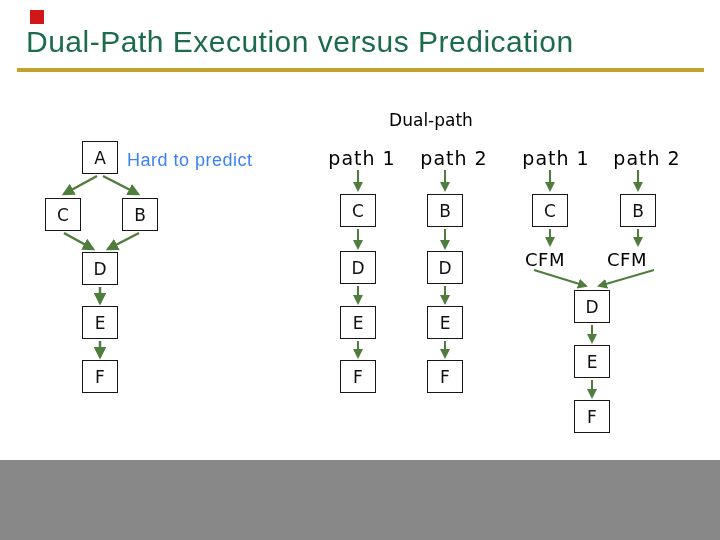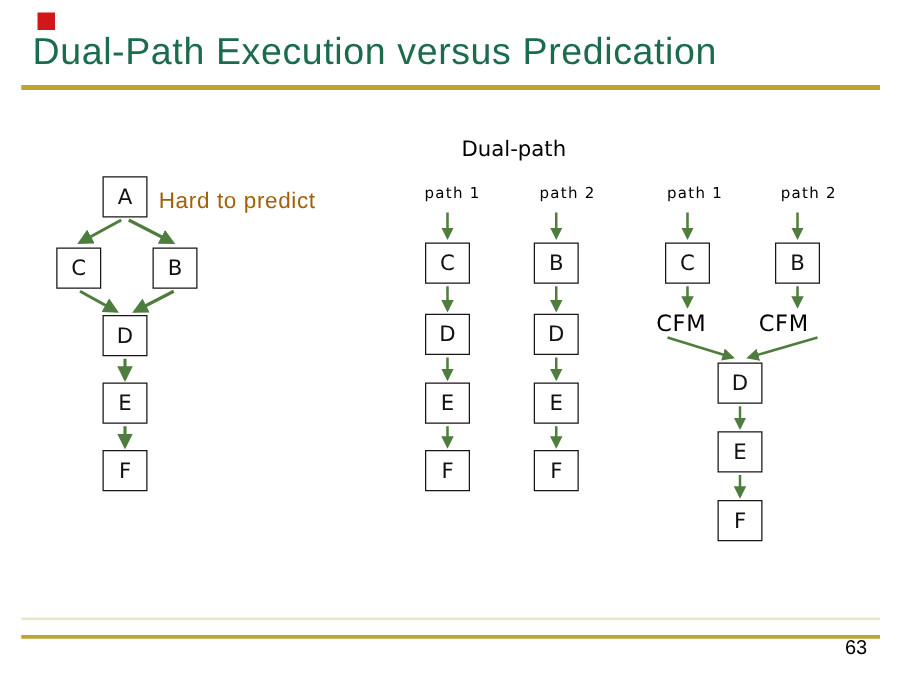--- a/index.html
+++ b/index.html
@@ -1,47 +1,47 @@
 <!DOCTYPE html>
 <html><head>
 <meta charset="utf-8">
 <style>
   html,body{margin:0;padding:0;background:#888;}
   .slide{
-    position:relative;width:720px;height:540px;background:#ffffff;
+    position:relative;width:720px;height:460px;background:#ffffff;
     overflow:hidden;font-family:"Liberation Sans",sans-serif;
   }
   .red-square{position:absolute;left:30px;top:10px;width:14px;height:14px;background:#d01818;}
   .title{
     position:absolute;left:26px;top:25px;width:680px;
     font-size:30px;letter-spacing:0.5px;color:#1b6b4c;font-weight:normal;margin:0;
     white-space:nowrap;
   }
   .rule{position:absolute;left:17px;width:687px;background:#c2a32e;}
   .rule-title{top:68px;height:4px;}
   .rule-footer-light{top:494px;height:2px;background:#ece5cc;}
   .rule-footer{top:508px;height:3px;}
   .page-number{position:absolute;left:676px;top:510px;font-size:16px;color:#000000;}
   .arrows{position:absolute;left:0;top:0;pointer-events:none;}
   .node{
     position:absolute;width:36px;height:33px;background:#fff;border:1px solid #161616;
     display:flex;align-items:center;justify-content:center;
     font-family:"DejaVu Sans",sans-serif;font-size:17px;color:#111;box-sizing:border-box;
   }
   .annotation{
-    position:absolute;left:127px;top:150px;font-size:18px;letter-spacing:0.5px;color:#a16207;
+    position:absolute;left:127px;top:150px;font-size:18px;letter-spacing:0.5px;color:#3b82f6;
     white-space:nowrap;
   }
   .sec-header{
     position:absolute;top:110px;transform:translateX(-50%);
-    font-family:"DejaVu Sans",sans-serif;font-size:17px;color:#000;white-space:nowrap;
+    font-family:"DejaVu Sans",sans-serif;font-size:17px;color:#000;white-space:nowrap;margin-left:20px;
   }
   .col-label{
     position:absolute;top:147px;transform:translateX(-50%);
-    font-family:"DejaVu Sans",sans-serif;font-size:12px;letter-spacing:1px;color:#000;white-space:nowrap;
+    font-family:"DejaVu Sans",sans-serif;font-size:19px;letter-spacing:1px;color:#000;white-space:nowrap;
   }
   .cfm{
     position:absolute;top:249px;font-family:"DejaVu Sans",sans-serif;
     font-size:18px;letter-spacing:0.5px;color:#000000;white-space:nowrap;
   }
 </style>
 </head>
 <body>
 
 <div class="slide">

